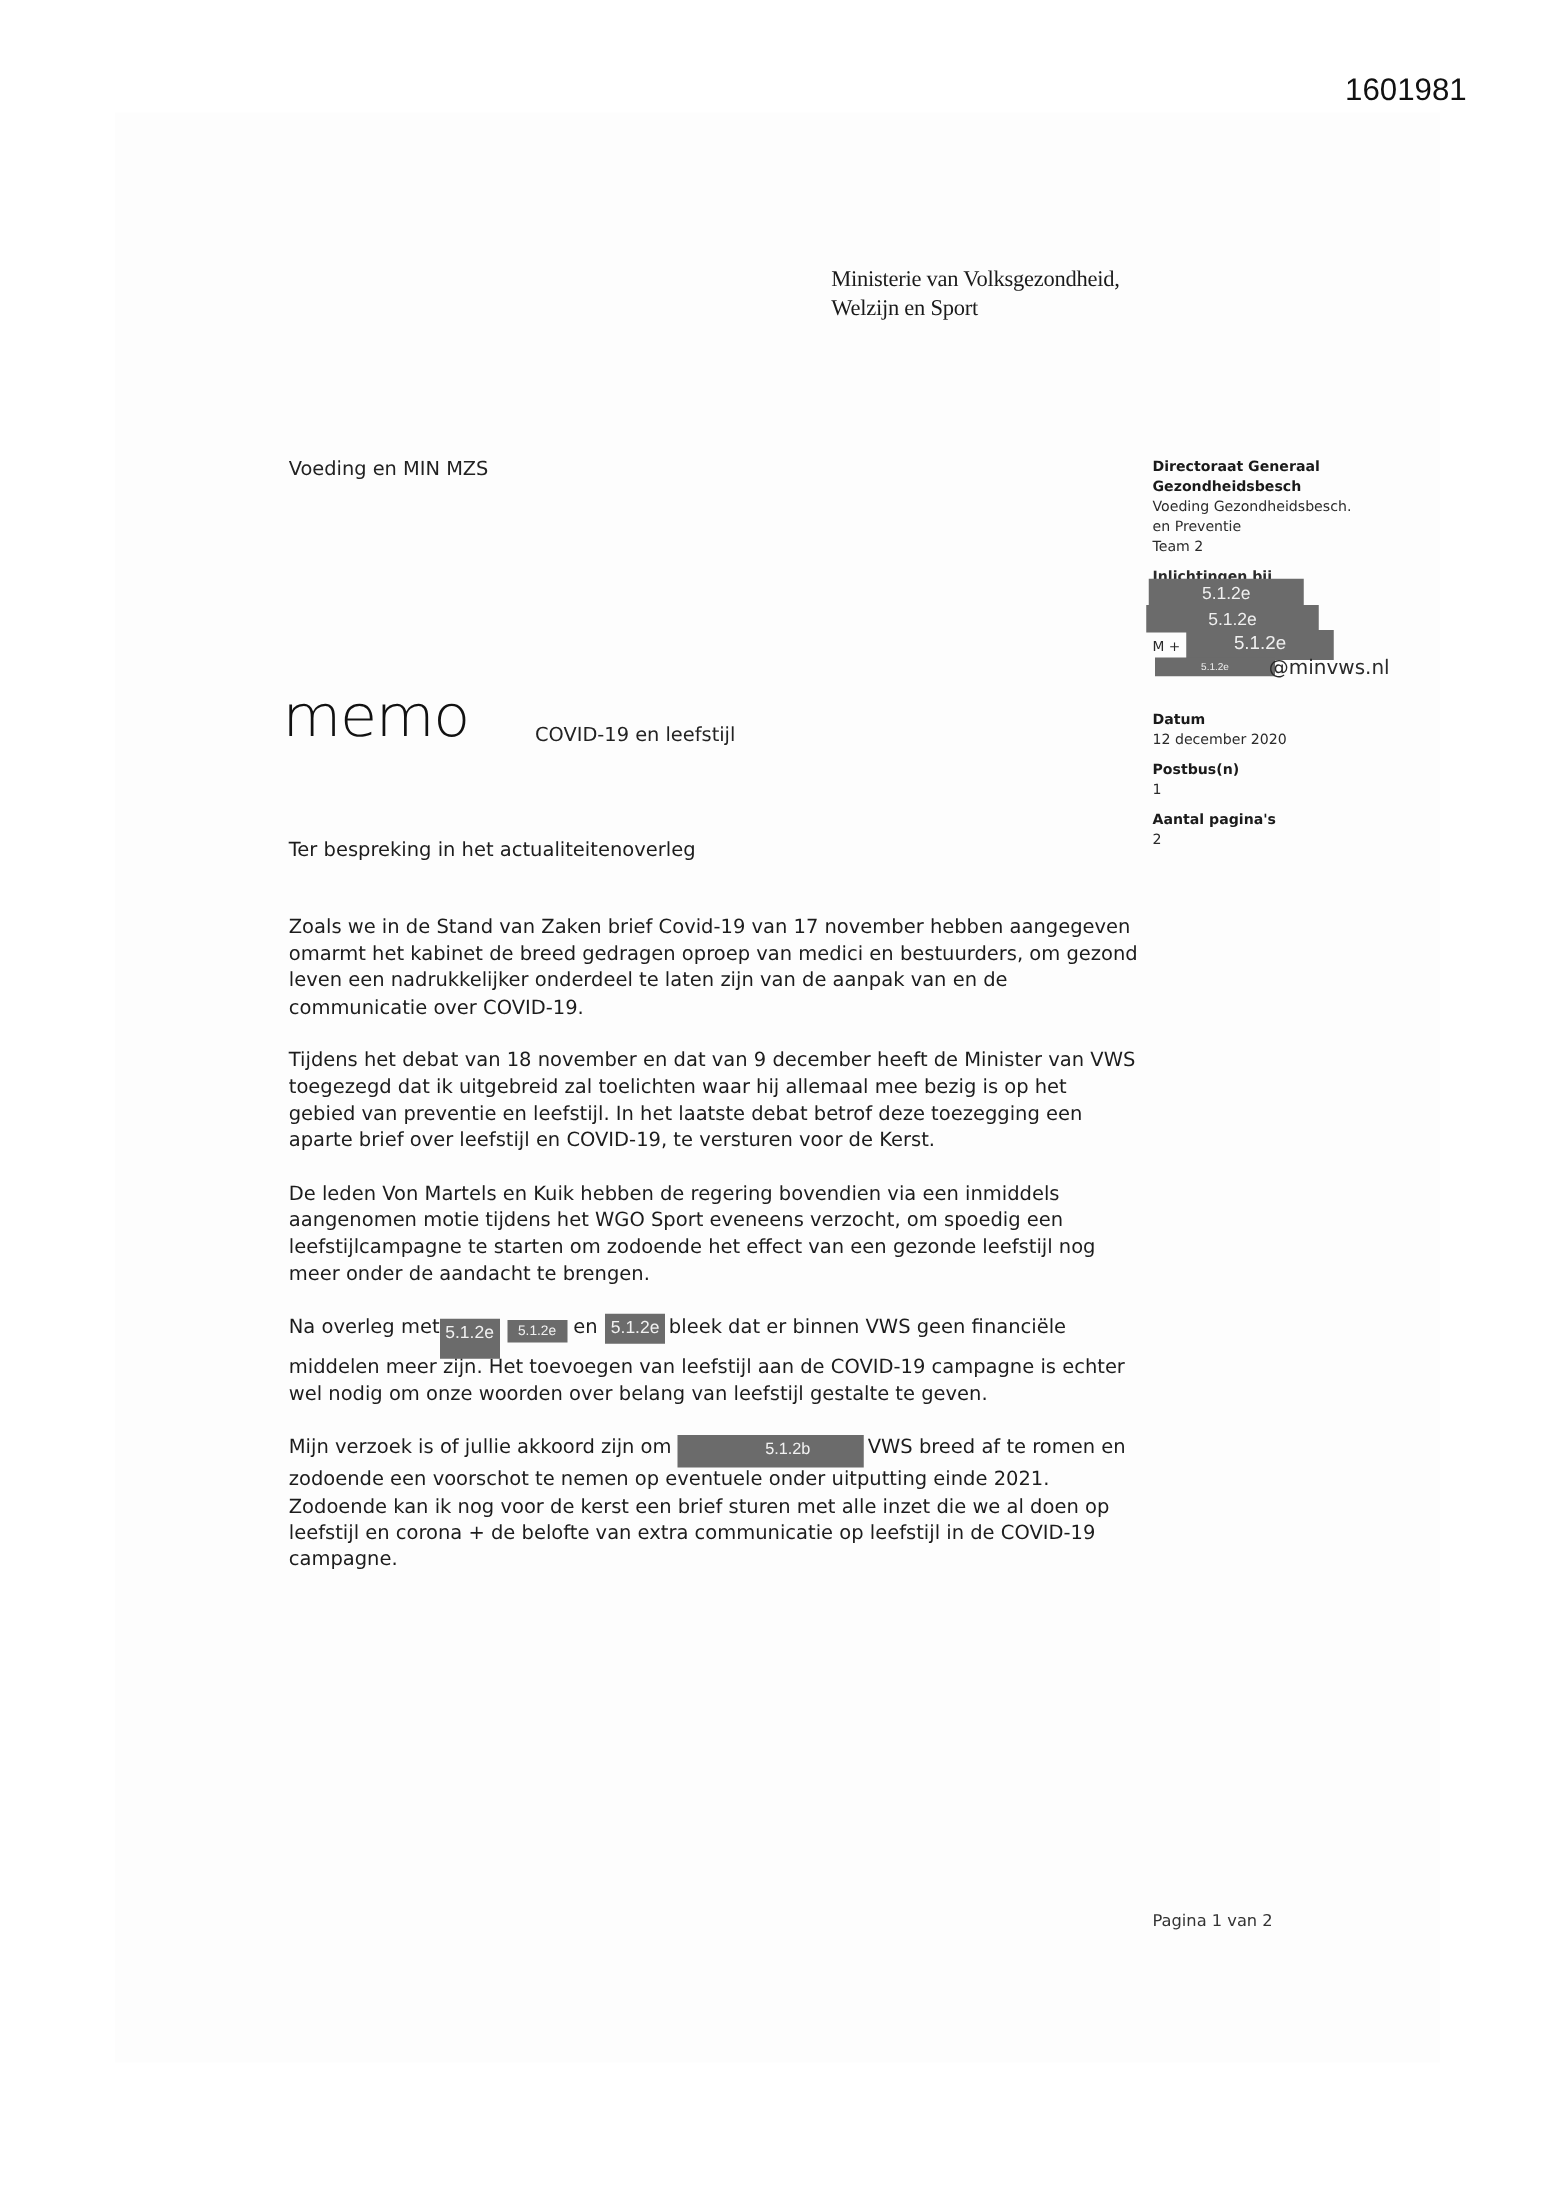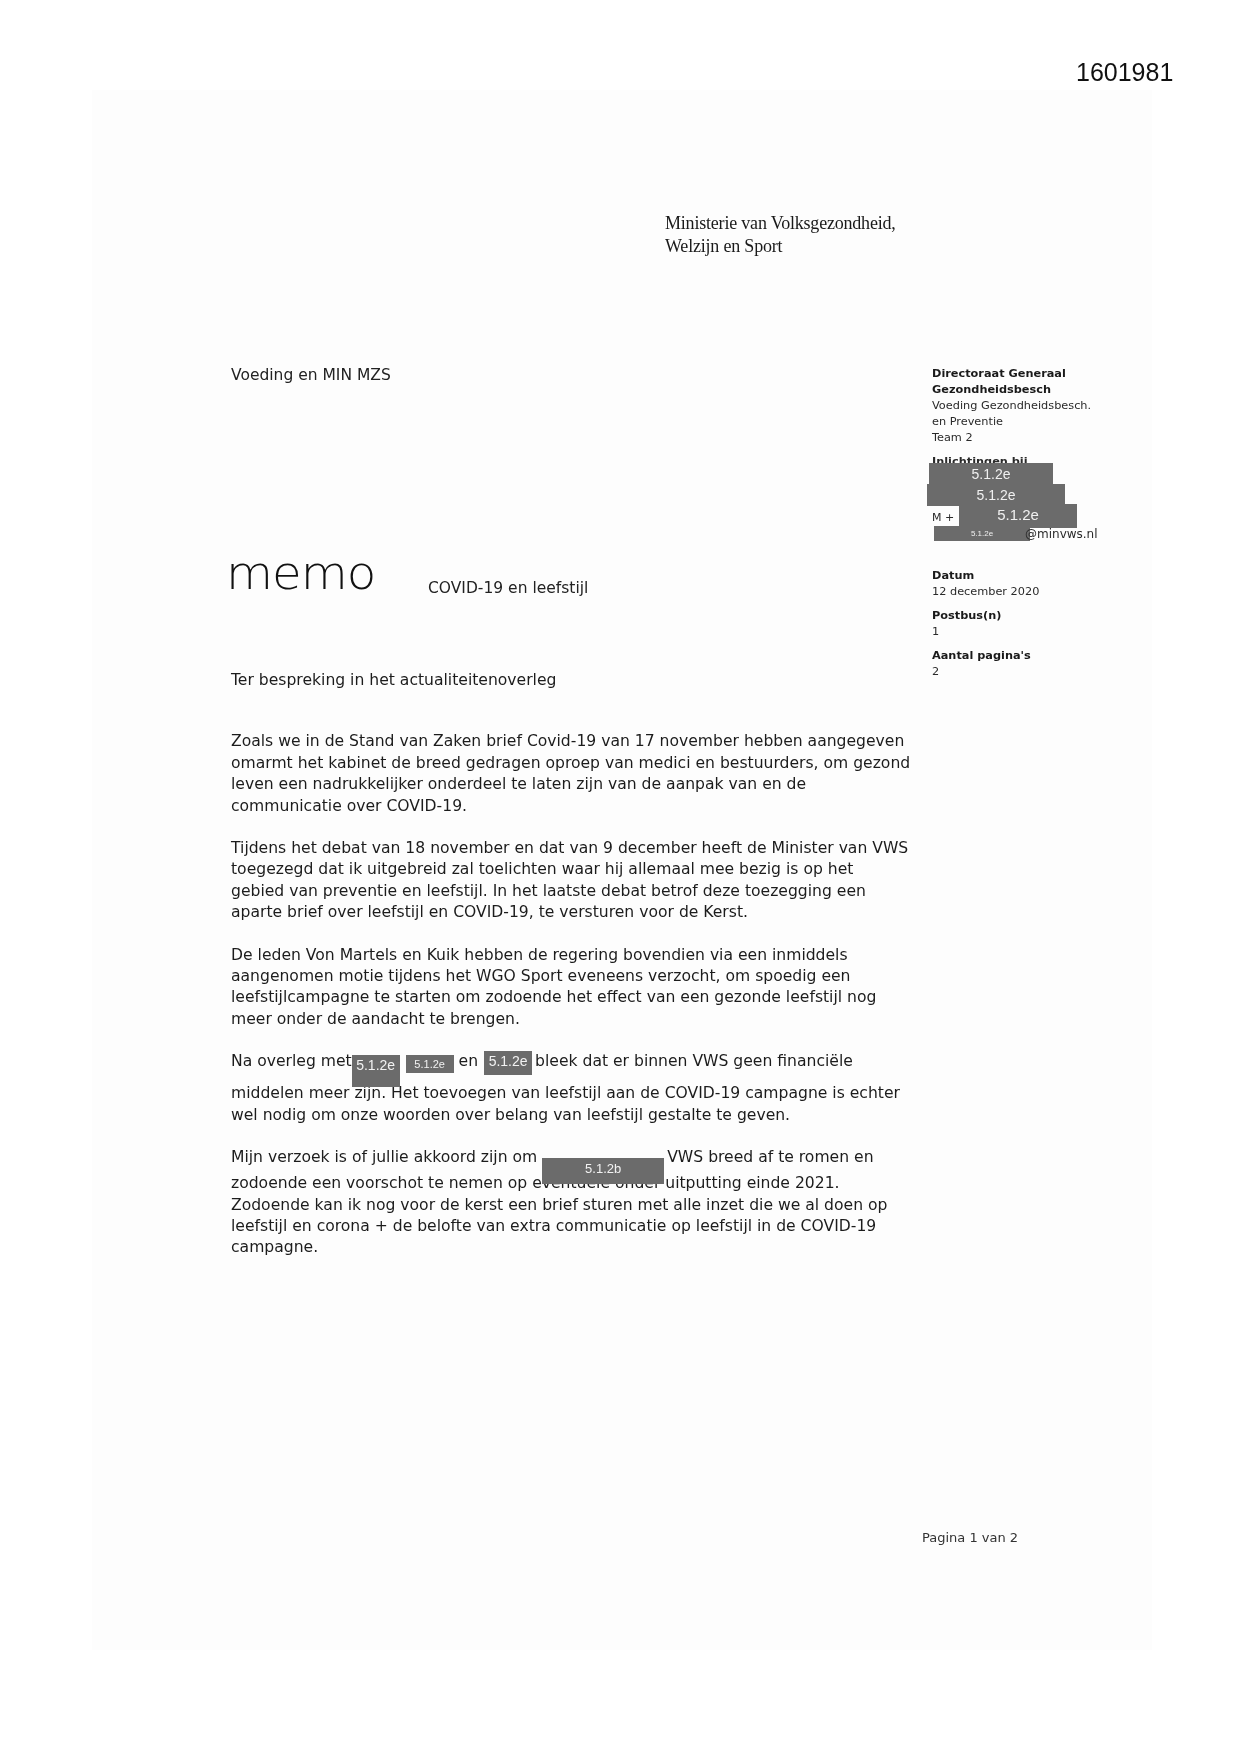--- a/index.html
+++ b/index.html
@@ -38,37 +38,37 @@
     .body-text p { margin: 0 0 21px 0; }
     .body-text p.first { margin-bottom: 40px; }
     .redact {
       display: inline-block; background: #6b6b6b; color: #f2f2f2;
       font-family: "Liberation Sans", sans-serif; text-align: center;
       vertical-align: baseline; position: relative;
     }
     .r-a { width: 48px; height: 32px; font-size: 14px; line-height: 20px; top: 4px; margin-right: 6px; }
     .r-b { width: 48px; height: 18px; font-size: 11px; line-height: 18px; top: 2px; }
     .r-c { width: 48px; height: 24px; font-size: 14px; line-height: 20px; margin-left: 6px; margin-right: 3px; }
-    .r-d { width: 122px; height: 26px; font-size: 13px; line-height: 22px; top: 11px; margin-right: 3px; }
+    .r-d { width: 122px; height: 26px; font-size: 13px; line-height: 22px; top: 1px; margin-right: 3px; padding-left: 27px; }
     .sidebar {
       position: absolute; left: 922px; top: 366px; width: 200px;
-      font-size: 11.3px; line-height: 16px; color: #2a2a2a; margin-left: 10px;
+      font-size: 11.3px; line-height: 16px; color: #2a2a2a;
     }
     .sidebar .bold { font-weight: bold; color: #1a1a1a; }
     .sidebar .block { margin-bottom: 8px; }
     .contact-area { position: relative; height: 86px; }
     .contact-area .lbl { position: absolute; left: 0; top: 0; font-weight: bold; }
     .cr { position: absolute; background: #6b6b6b; color: #f0f0f0; text-align: center;
       font-family: "Liberation Sans", sans-serif; }
     .cr1 { left: -3px; top: 9px; width: 124px; height: 22px; font-size: 14px; line-height: 22px; }
     .cr2 { left: -5px; top: 30px; width: 138px; height: 22px; font-size: 14px; line-height: 22px; }
     .m-label { position: absolute; left: 0; top: 56px; font-size: 11px; }
     .cr3 { left: 27px; top: 50px; width: 118px; height: 24px; font-size: 15px; line-height: 22px; }
     .cr4 { left: 2px; top: 72px; width: 96px; height: 15px; font-size: 8px; line-height: 15px; }
-    .email-suffix { position: absolute; left: 93px; top: 72px; font-size: 12px; color: #2a2a2a; }
+    .email-suffix { position: absolute; left: 93px; top: 72px; font-size: 16px; color: #2a2a2a; }
     .footer {
       position: absolute; left: 922px; top: 1530px; font-size: 13px; color: #333;
     }
   </style>
 </head>
 <body>
 
 <div class="page-scan"></div>
 
 <div class="doc-number">1601981</div>

